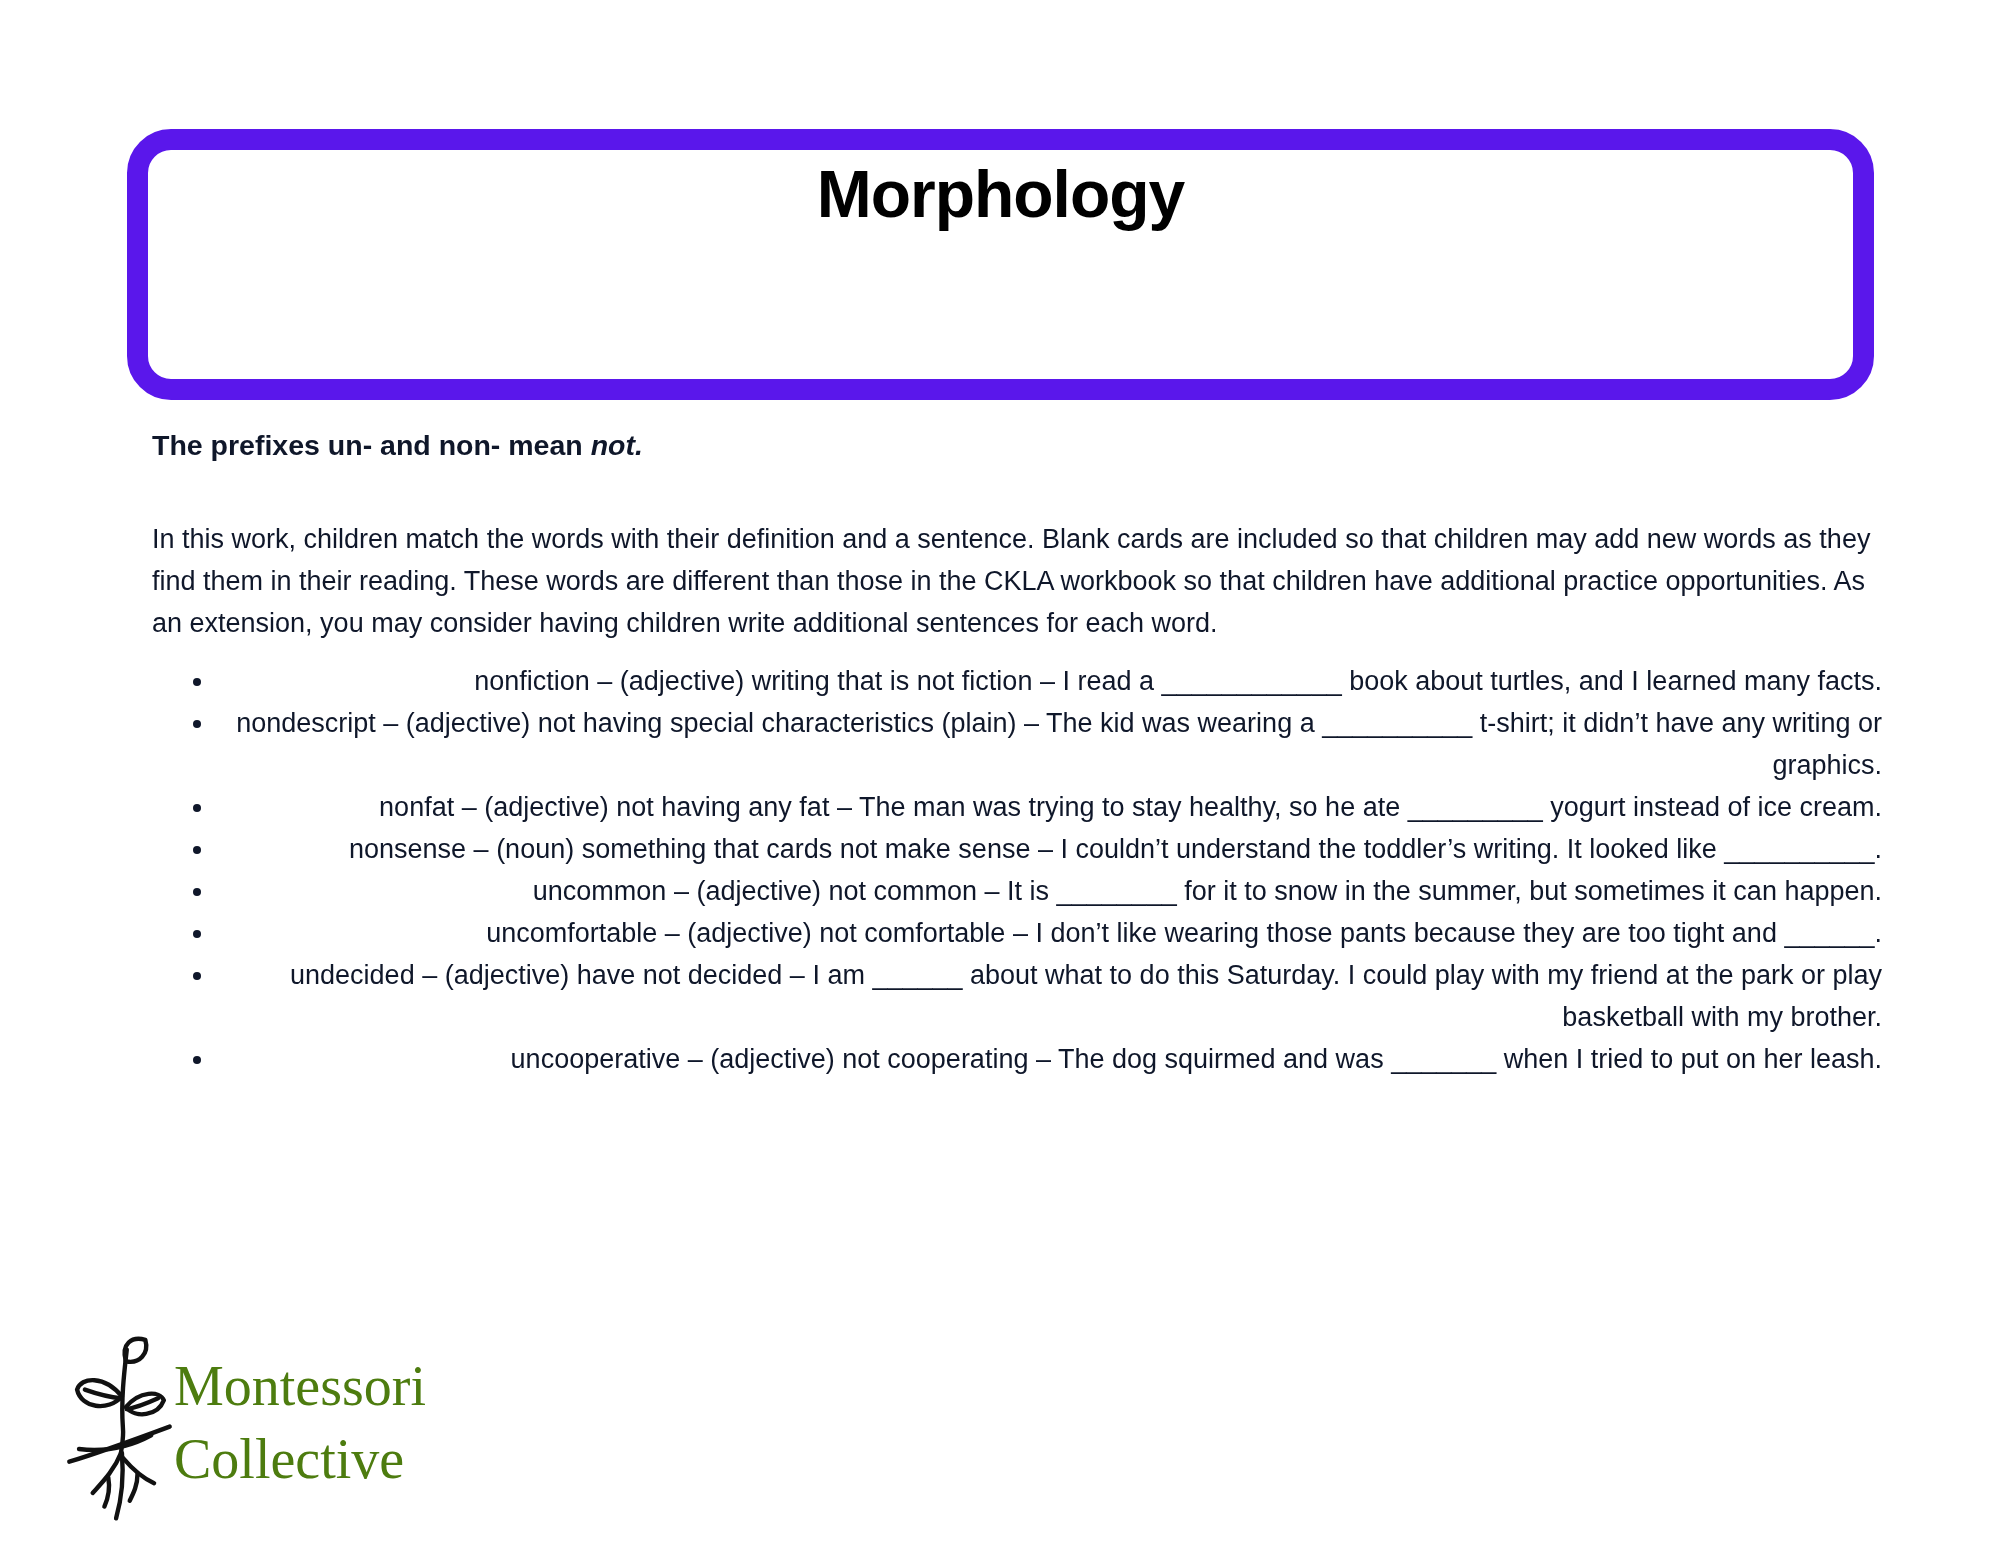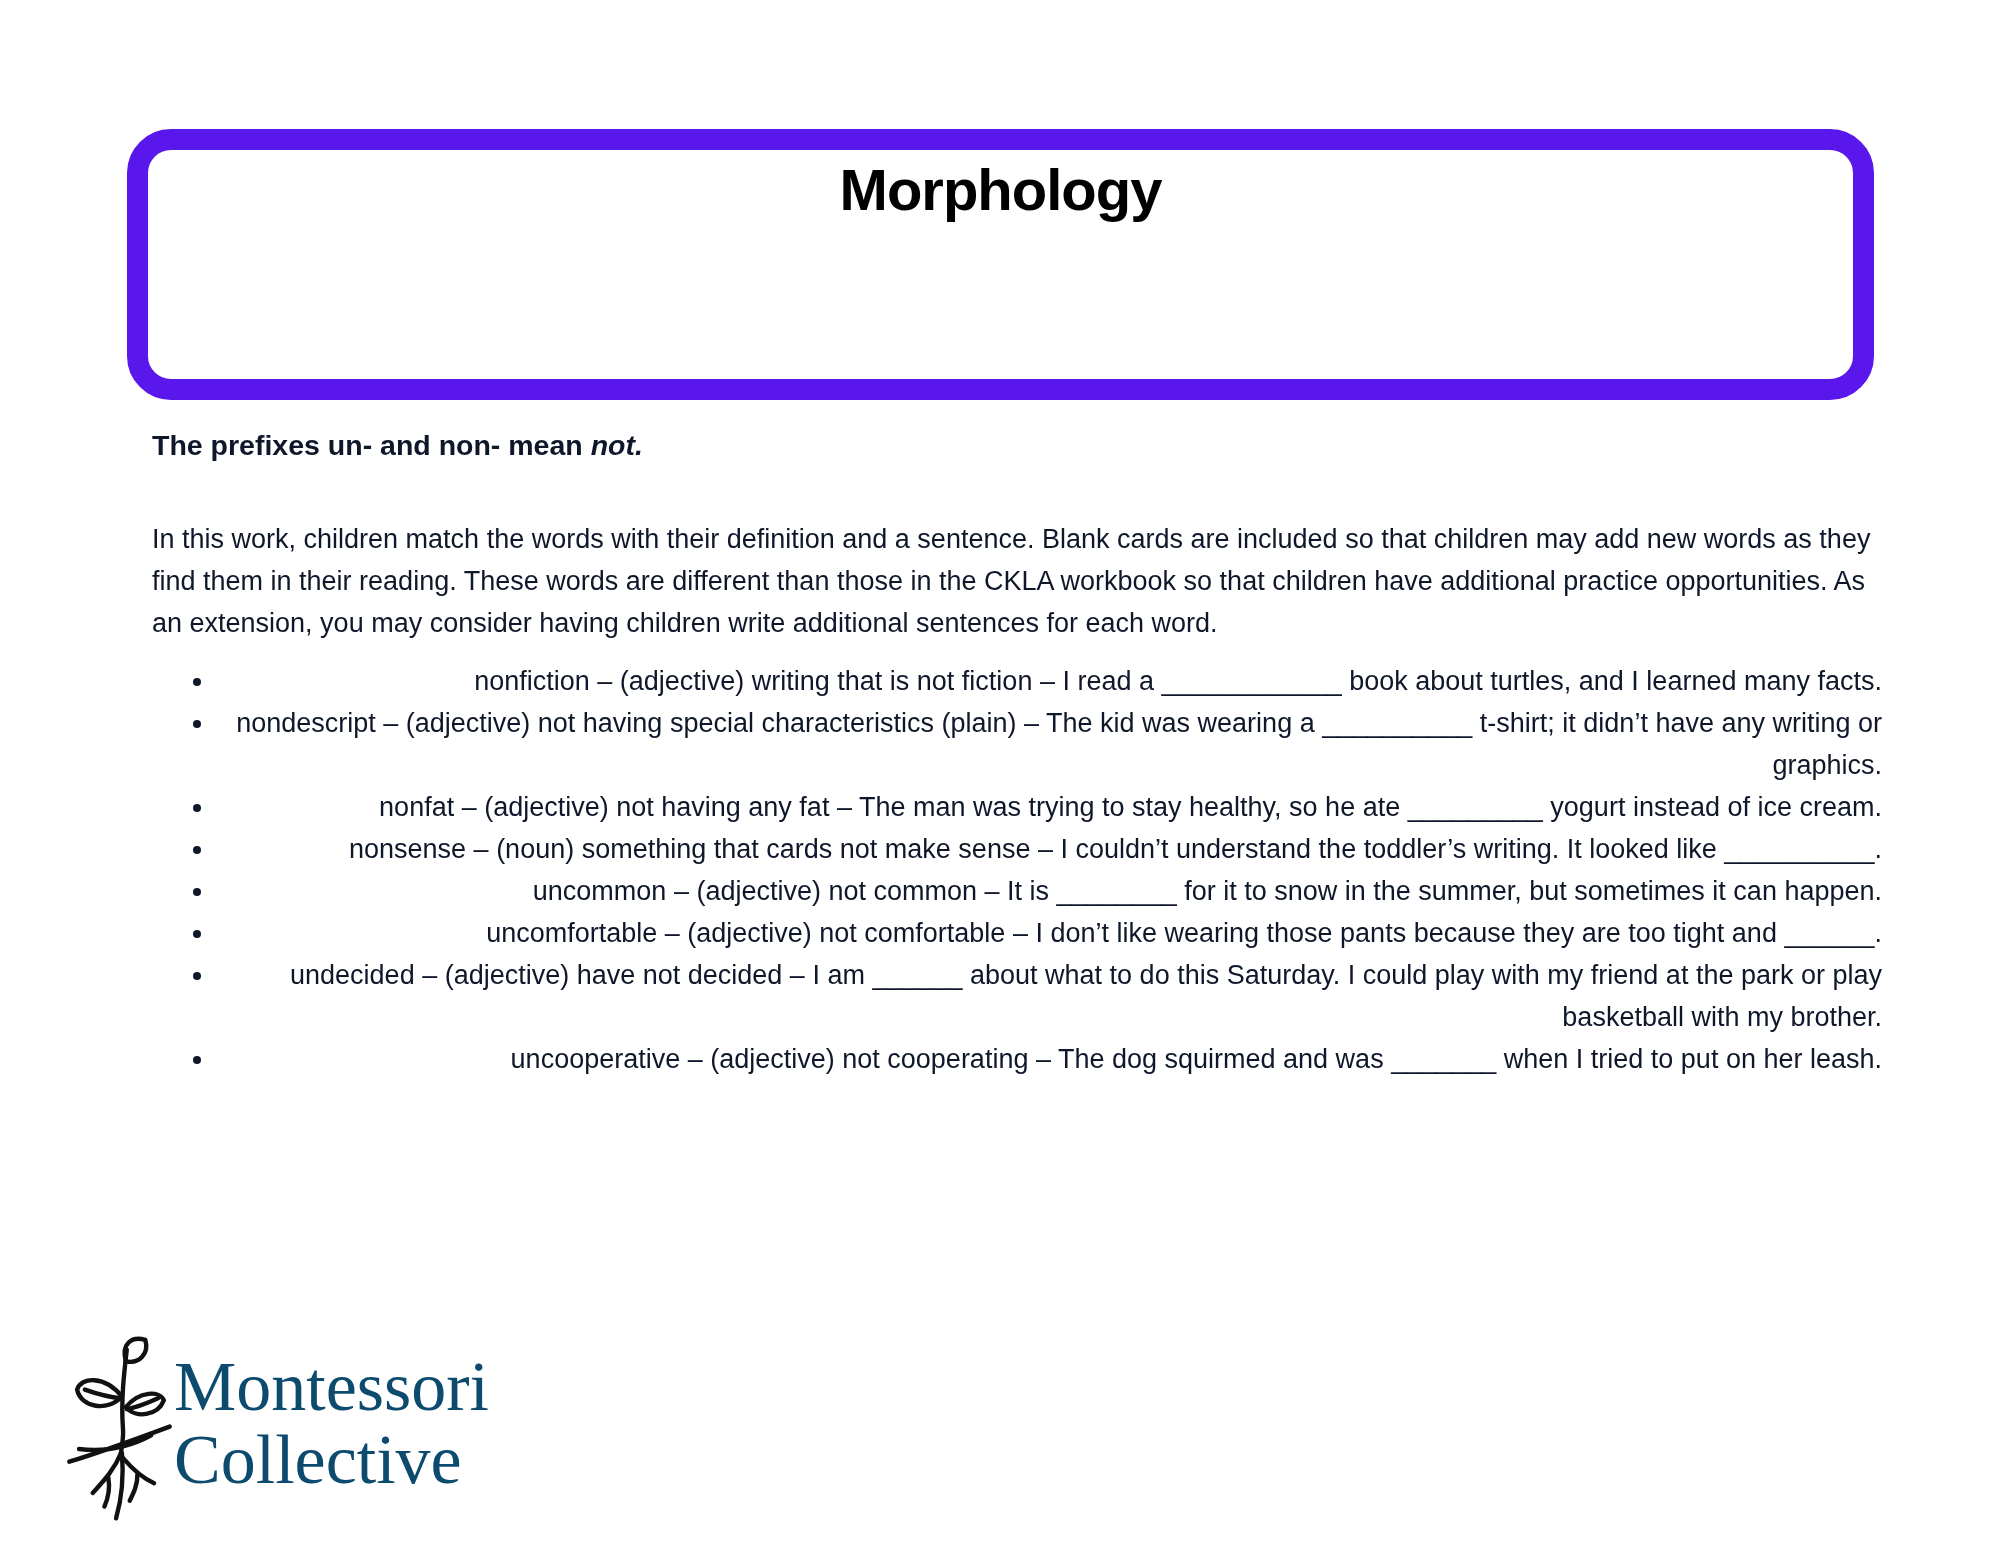--- a/index.html
+++ b/index.html
@@ -22,21 +22,21 @@
     height: 271px;
     box-sizing: border-box;
     border: 21px solid var(--accent, #5A17EB);
     border-radius: 44px;
     background: #ffffff;
   }
   .title {
     margin: 0;
     padding-top: 8px;
     text-align: center;
-    font-size: 58px;
+    font-size: 66px;
     line-height: 1.1;
     font-weight: 700;
     letter-spacing: -1px;
     color: #000000;
   }
 
   
   .content {
     position: absolute;
     left: 152px;
@@ -77,25 +77,25 @@
     display: flex;
     align-items: flex-start;
   }
   .logo-icon {
     width: 110px;
     height: 195px;
     flex: 0 0 auto;
   }
   .logo-text {
     font-family: "Liberation Serif", serif;
-    font-size: 70px;
+    font-size: 56px;
     line-height: 73px;
     padding-top: 16px;
     margin-left: 0px;
-    color: #0c4a6e;
+    color: #4d7c0f;
     white-space: nowrap;
   }
 </style>
 </head>
 <body>
 
 <div class="page">
 
   <div class="title-box">
     <h1 class="title">Morphology</h1>

